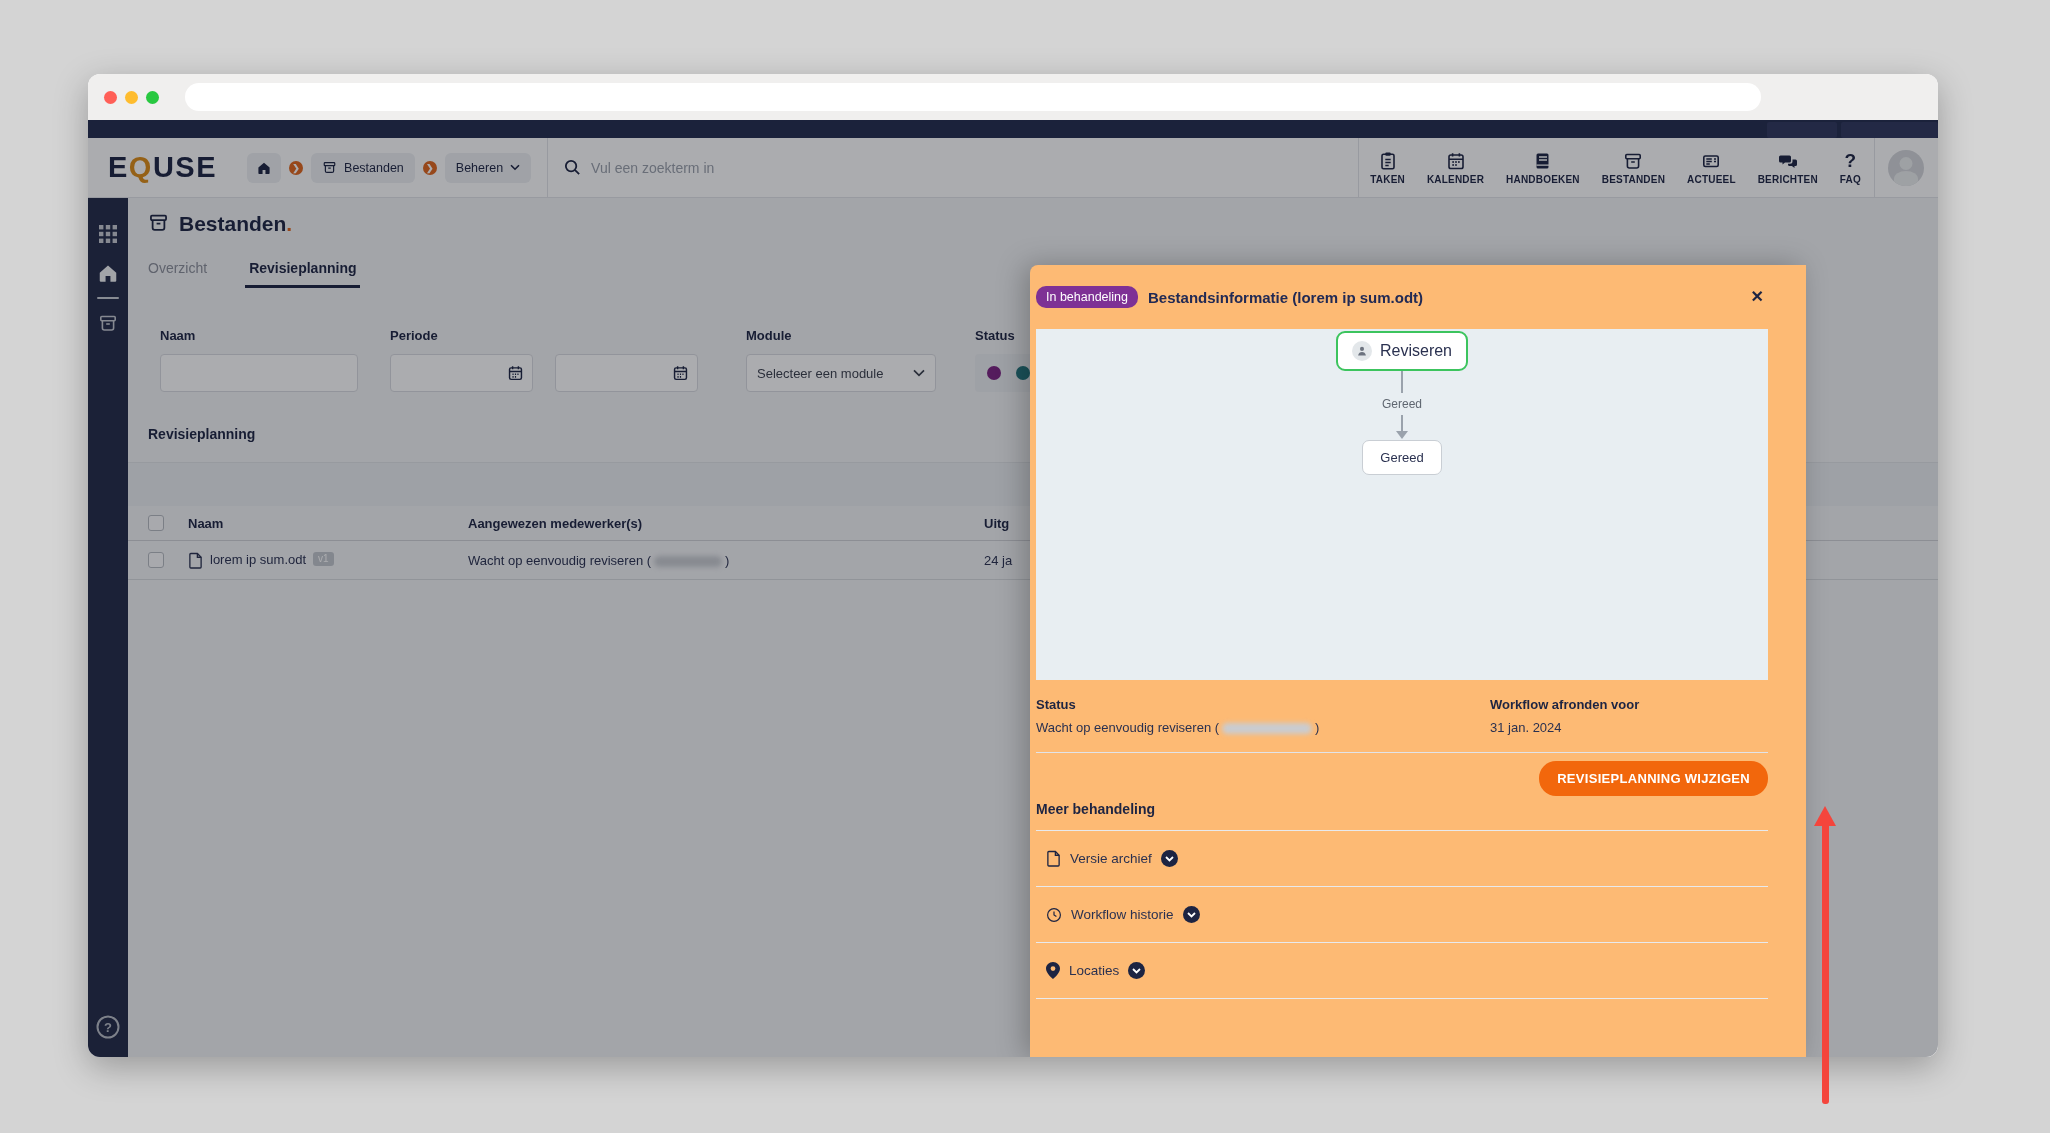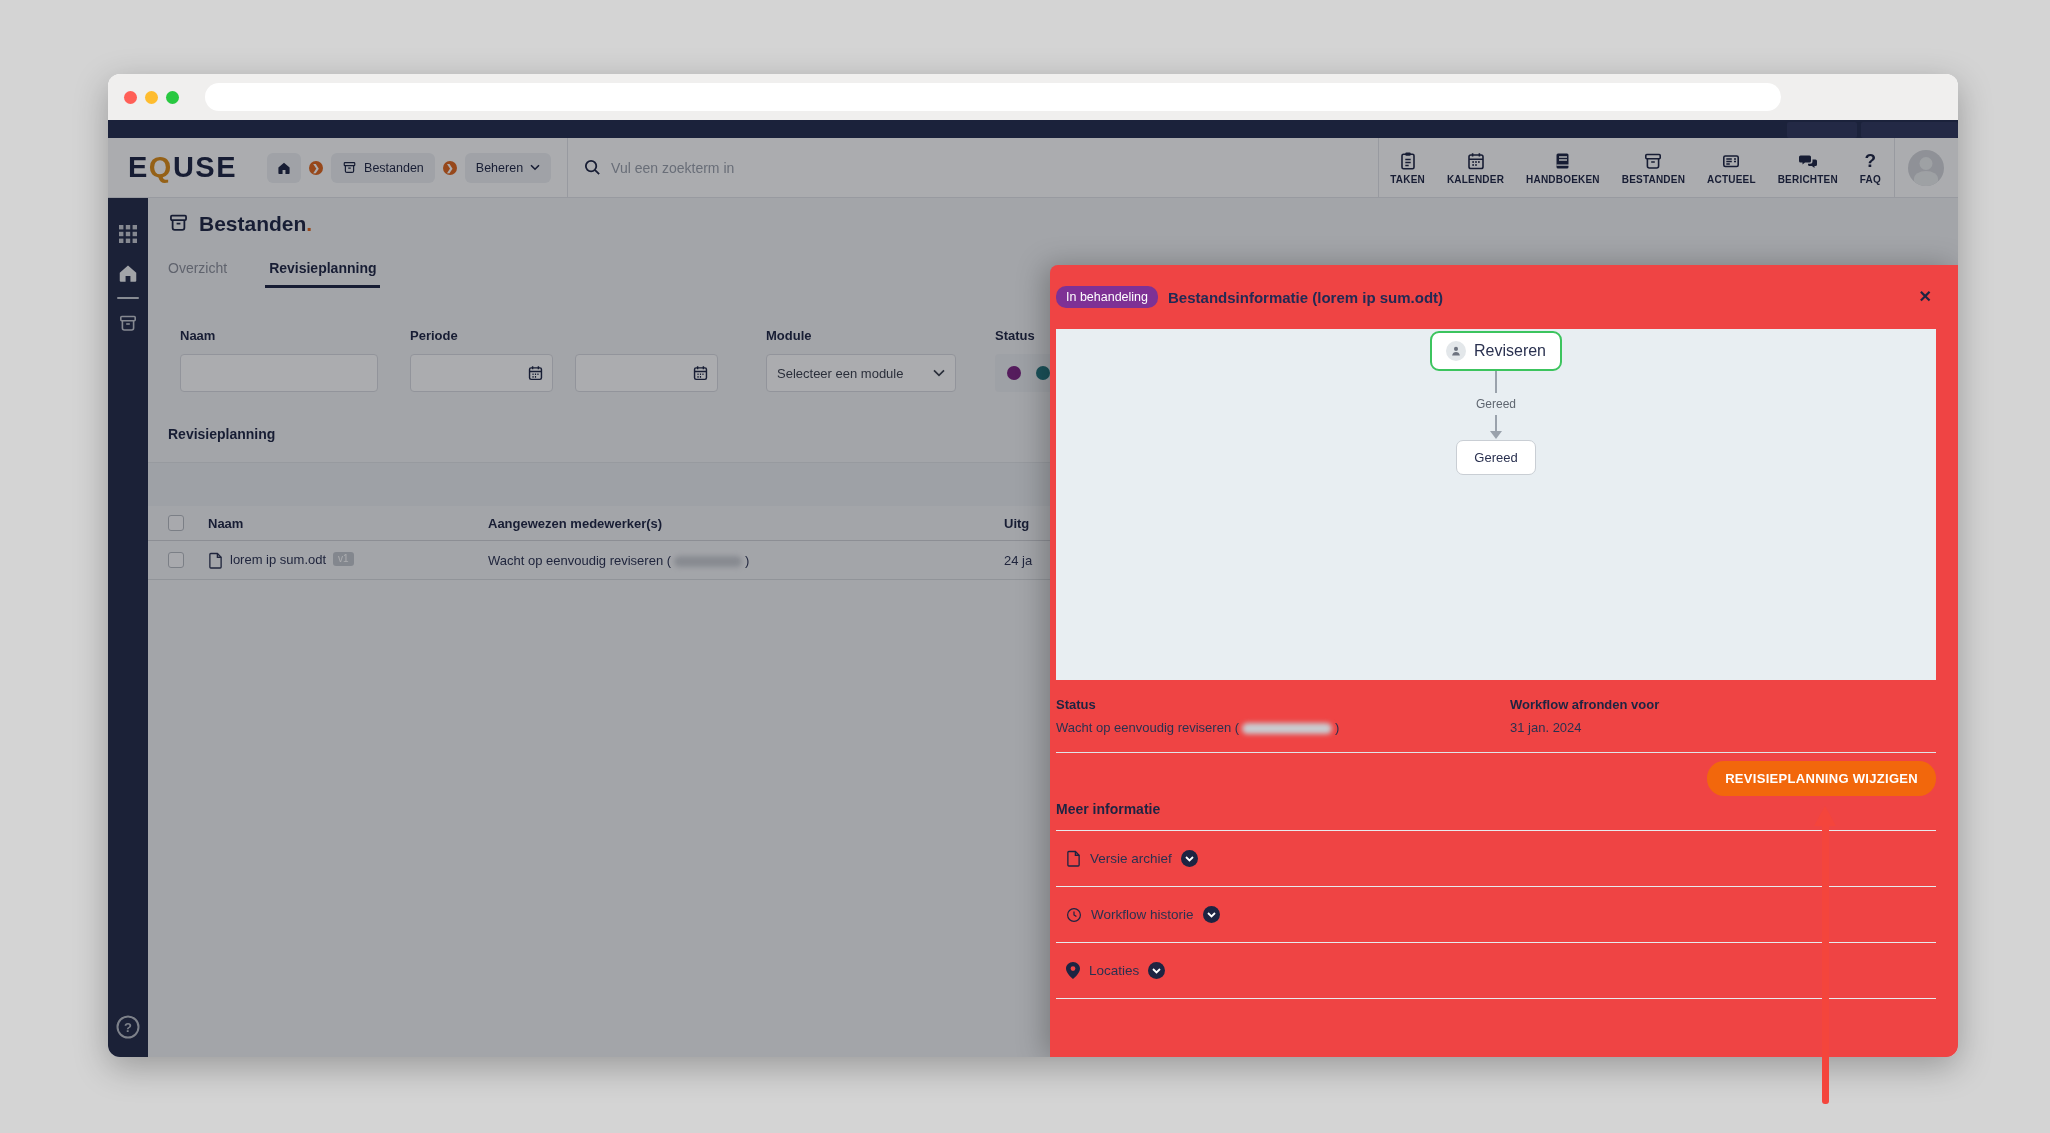--- a/index.html
+++ b/index.html
@@ -2,21 +2,21 @@
 <html><head>
 <meta charset="utf-8">
 <style>
   * { box-sizing: border-box; margin: 0; padding: 0; }
   html,body { width:2050px; height:1133px; }
   body { background:#d4d4d4; font-family:"Liberation Sans", sans-serif; position:relative; overflow:hidden; }
 
   #canvas { position:absolute; inset:0; }
 
   
-  .browser-window { position:absolute; left:108px; top:74px; width:1850px; height:983px;
+  .browser-window { position:absolute; left:88px; top:74px; width:1850px; height:983px;
     border-radius:12px; overflow:hidden; background:#fff; box-shadow:0 10px 34px rgba(0,0,0,.28); }
 
   .chrome { height:46px; background:#f0efee; display:flex; align-items:center; padding:0 16px; }
   .traffic { display:flex; gap:8px; margin-right:26px; }
   .traffic span { width:13px; height:13px; border-radius:50%; display:block; }
   .t-red{ background:#ff5f57; } .t-yellow{ background:#febc2e; } .t-green{ background:#28c840; }
   .url-bar { width:1576px; height:28px; border:none; border-radius:14px; background:#ffffff; outline:none; font-size:13px; padding:0 14px; color:#444; }
 
   .page { position:relative; height:937px; background:#f3f4f6; overflow:hidden; }
 
@@ -95,22 +95,22 @@
   .tbl-head { height:35px; border-bottom:1px solid #cfd2d6; font-size:13px; font-weight:bold; color:#1d2442; }
   .tbl-data { height:39px; border-bottom:1px solid #d7dade; font-size:13px; color:#2a3150; }
   .checkbox { width:16px; height:16px; border:1.5px solid #b6bac1; border-radius:3px; background:#fbfbfc; cursor:pointer; }
   .file-cell { display:flex; align-items:flex-start; gap:7px; }
   .v-badge { background:#c2c7cd; color:#fff; font-size:10px; padding:1.5px 5px; border-radius:3px; }
   .redacted { display:inline-block; width:68px; height:11px; background:#c9ccd1; border-radius:6px; filter:blur(2.5px); vertical-align:middle; margin:0 3px; }
 
   .dim-overlay { position:absolute; inset:0; background:rgba(15,17,26,.35); z-index:5; }
 
   
-  .modal { position:absolute; left:942px; top:145px; width:908px; height:792px; background:#ef4444; z-index:10;
-    border-radius:8px 0 0 0; box-shadow:-6px 0 28px rgba(0,0,0,.25); padding:0 22px 0 6px; }
+  .modal { position:absolute; left:942px; top:145px; width:776px; height:792px; background:#fdba74; z-index:10;
+    border-radius:8px 0 0 0; box-shadow:-6px 0 28px rgba(0,0,0,.25); padding:0 38px 0 6px; }
   .modal-header { height:64px; display:flex; align-items:center; }
   .status-badge { background:#7e3195; color:#fff; font-size:12.5px; padding:4px 10px; border-radius:10px; white-space:nowrap; }
   .modal-title { font-size:15px; font-weight:bold; color:#222a54; margin-left:10px; flex:1; }
   .modal-close { font-size:16px; font-weight:bold; color:#1d2442; cursor:pointer; padding:4px; line-height:1; }
 
   .wf-panel { height:351px; background:#e8eef2; display:flex; flex-direction:column; align-items:center; }
   .wf-node-start { margin-top:2px; display:flex; align-items:center; gap:8px; background:#fff; border:2px solid #3cc45e;
     border-radius:9px; padding:8px 14px; font-size:16px; color:#2a3150; cursor:pointer; }
   .person-circle { width:20px; height:20px; border-radius:50%; background:#e3e7ea; display:flex; align-items:center; justify-content:center; }
   .wf-line { width:2px; background:#9aa2ac; }
@@ -438,21 +438,21 @@
             <div class="info-value">31 jan. 2024</div>
           </div>
         </div>
 
         <div class="modal-divider"></div>
 
         <div class="btn-row">
           <button class="action-btn">REVISIEPLANNING WIJZIGEN</button>
         </div>
 
-        <div class="more-info-heading">Meer informatie</div>
+        <div class="more-info-heading">Meer behandeling</div>
 
         <div class="accordion">
           <div class="acc-row">
             <span>
               <svg width="15" height="17" viewBox="0 0 16 18" fill="none" stroke="#1d2442" stroke-width="1.4">
                   <path d="M3 1.5h7l4 4V16a1 1 0 0 1-1 1H3a1 1 0 0 1-1-1V2.5a1 1 0 0 1 1-1z"></path>
                   <path d="M10 1.5v4h4"></path>
                 </svg>
             </span>
             <span class="acc-label">Versie archief</span>

